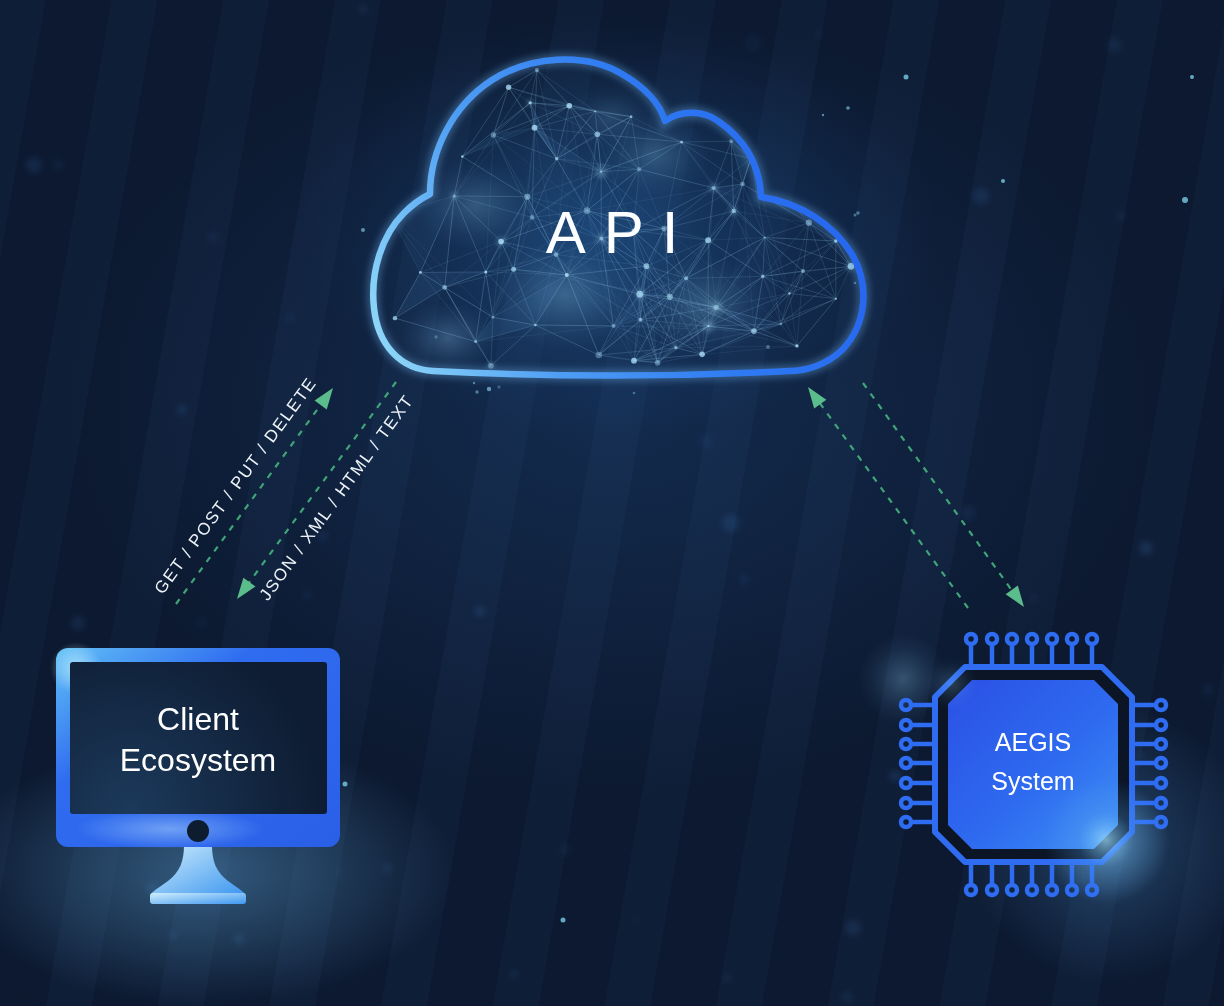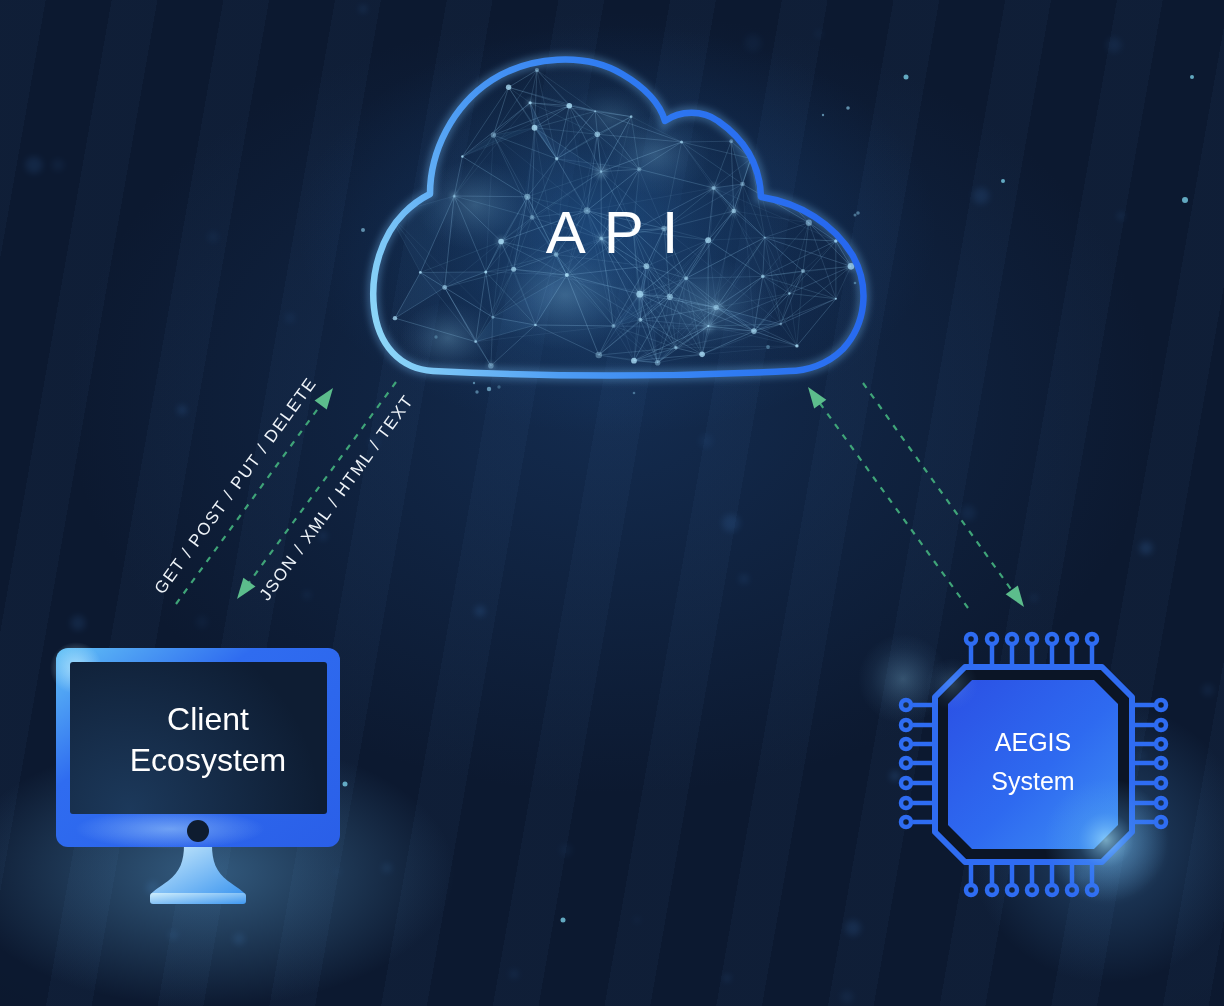--- a/index.html
+++ b/index.html
@@ -22,21 +22,21 @@
   .arrow-label{
     font-size:17px;letter-spacing:1.6px;white-space:nowrap;color:#eef3f8;
     transform:rotate(-54deg);transform-origin:center center;font-weight:400;
   }
   #request-label{left:76px;top:476px;width:320px;}
   #response-label{left:187px;top:488px;width:300px;}
   #api-label{
     left:462px;top:198px;width:300px;font-size:60px;font-weight:300;
     letter-spacing:0.30em;padding-left:0.15em;color:#fdfeff;
   }
-  #client-label{left:120px;top:699px;width:176px;font-size:32px;line-height:41px;}
+  #client-label{left:110px;top:699px;width:176px;font-size:32px;line-height:41px;}
   #aegis-label{left:957px;top:723px;width:152px;font-size:25px;line-height:39px;}
 </style>
 </head>
 <body>
 
 <div id="canvas">
   <svg id="scene" width="1224" height="1006" viewBox="0 0 1224 1006">
     <defs>
       <linearGradient id="cloudStroke" gradientUnits="userSpaceOnUse" x1="373" y1="340" x2="870" y2="140">
         <stop offset="0" stop-color="#8fd8f8"></stop>

